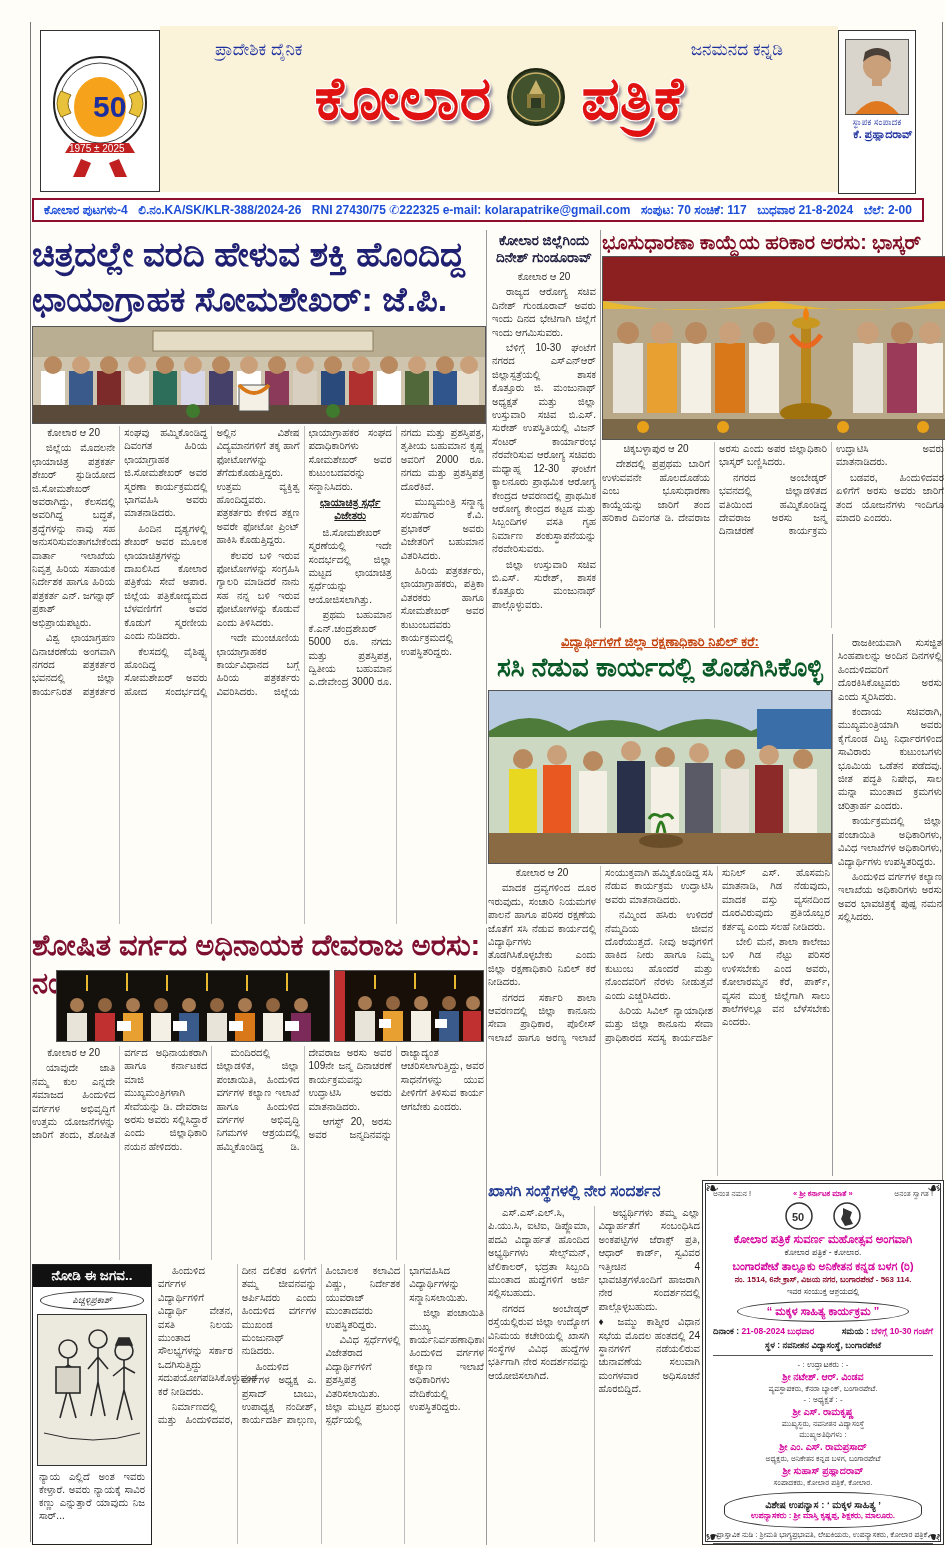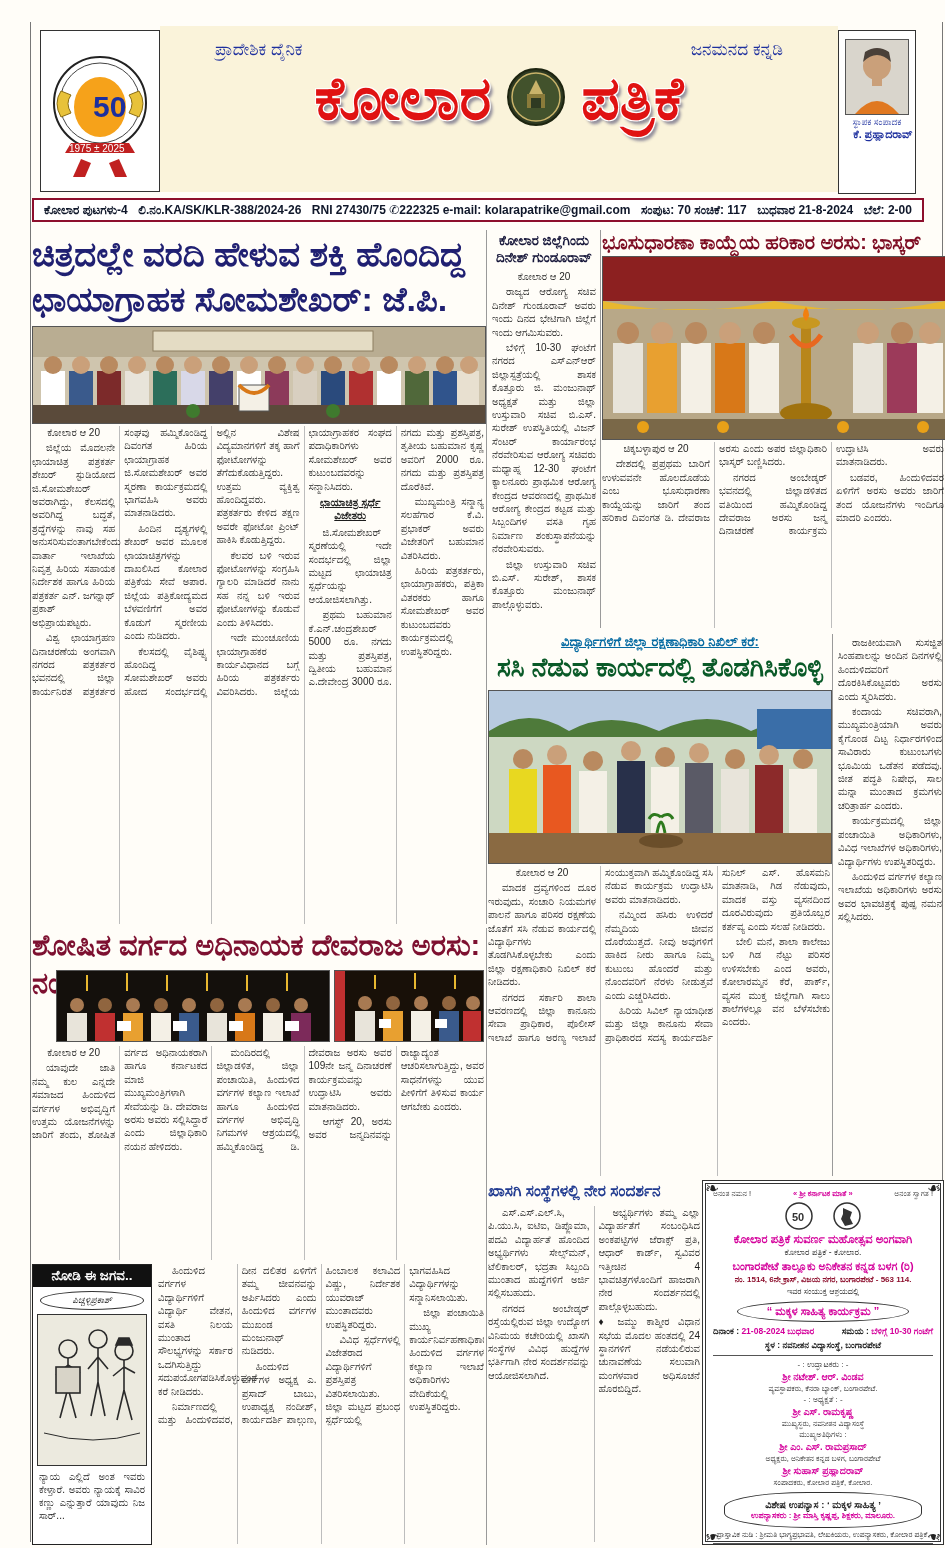--- a/index.html
+++ b/index.html
@@ -15,27 +15,27 @@
   #mast-title{display:flex;align-items:center;justify-content:center;gap:16px;}
   .title-word{color:#e01212;font-weight:800;font-size:60px;line-height:60px;
       text-shadow:-1px -1px 0 #fff,1px -1px 0 #fff,-1px 1px 0 #fff,1px 1px 0 #fff,3px 4px 3px rgba(20,20,80,.45);}
   #editor-line{color:#1d2f9e;font-weight:bold;font-size:19px;text-align:center;}
   .white-box{background:#fff;border:1px solid #333;}
   .founder-cap1{font-size:9px;color:#1d2f9e;text-align:center;}
   .founder-cap2{font-size:11px;color:#1d2f9e;font-weight:bold;text-align:center;padding-left:12px;}
 
   
   #infobar{border:2px solid #8d0f2d;background:#fff;display:flex;align-items:center;
-           justify-content:space-between;padding:0 10px;color:#0f172a;font-weight:bold;font-size:12px;}
+           justify-content:space-between;padding:0 10px;color:#1d4ed8;font-weight:bold;font-size:12px;}
 
   
   .hl-navy{color:#202072;font-weight:800;font-size:34px;line-height:45px;}
   .hl-maroon-sm{color:#7d0c22;font-weight:800;font-size:19.5px;line-height:24px;}
   .hl-maroon-lg{color:#7d1030;font-weight:800;font-size:29px;line-height:38px;}
-  .kicker{color:#0369a1;font-weight:bold;font-size:13px;text-decoration:underline;text-align:center;}
+  .kicker{color:#c2410c;font-weight:bold;font-size:13px;text-decoration:underline;text-align:center;}
   .hl-green{color:#0a5a28;font-weight:800;font-size:26px;line-height:30px;text-align:center;}
   .sub-blue{color:#203a90;font-weight:800;font-size:15.5px;}
 
   
   .col-body{font-size:10px;line-height:13.4px;text-align:justify;color:#1d1d1d;overflow:hidden;}
   .col-body p{margin:0 0 2px 0;text-indent:14px;}
   .col-body p.dateline{text-align:center;text-indent:0;}
   .col-body p.subhead{font-weight:bold;text-decoration:underline;text-align:center;text-indent:0;
                       font-size:10.5px;margin:3px 0;}
   .col-body p.brief{text-indent:0;}

